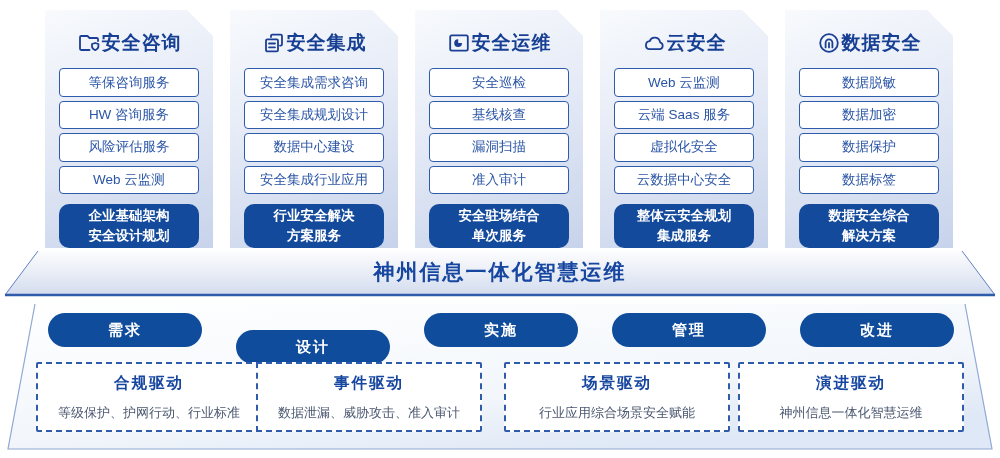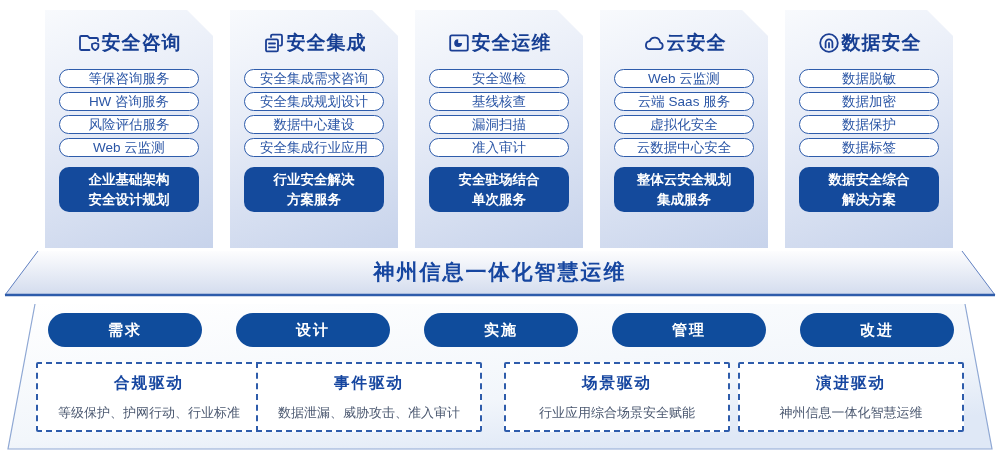--- a/index.html
+++ b/index.html
@@ -26,22 +26,22 @@
     gap:1px; height:30px; margin-bottom:11px;
   }
   .card-head .ttl {
     font-size:19px; font-weight:bold; color:#173f93; letter-spacing:1px;
     white-space:nowrap;
   }
   .icn { width:24px; height:24px; display:inline-flex; flex:none; }
   .icn svg { width:100%; height:100%; }
 
   .item {
-    height:19px; margin-bottom:4px; background:#ffffff;
-    border:1.5px solid #2e5cab; border-radius:12px;
+    height:29px; margin-bottom:4px; background:#ffffff;
+    border:1.5px solid #2e5cab; border-radius:4px;
     display:flex; align-items:center; justify-content:center;
     font-size:13.5px; color:#2a55a5; white-space:nowrap;
   }
   .card-footer {
     margin-top:6px; height:45px; background:#144a9c; border-radius:10px;
     display:flex; flex-direction:column; align-items:center; justify-content:center;
     color:#ffffff; font-weight:bold; font-size:13.5px; line-height:1.45;
     text-align:center; white-space:nowrap;
   }
 
@@ -56,21 +56,21 @@
     color:#1646a0; letter-spacing:2px;
   }
 
   
   .pill {
     position:absolute; top:313px; width:154px; height:34px;
     background:#0f4c9c; border-radius:17px;
     display:flex; align-items:center; justify-content:center;
     color:#ffffff; font-weight:bold; font-size:15px; letter-spacing:2px;
   }
-  .pill-1{left:48px;} .pill-2{left:236px;} .pill-3{left:424px;} .pill-4{left:612px;} .pill-5{left:800px;}
+  .pill-1{left:48px;} .pill-2{left:236px;margin-top:17px;} .pill-3{left:424px;} .pill-4{left:612px;} .pill-5{left:800px;}
 
   
   .driver {
     position:absolute; top:362px; width:226px; height:70px;
     background:#ffffff; border:2px dashed #2e5cab; border-radius:2px;
     display:flex; flex-direction:column; align-items:center; justify-content:center;
     gap:10px;
   }
   .driver-1{left:36px;} .driver-2{left:256px;} .driver-3{left:504px;} .driver-4{left:738px;}
   .driver .d-title { font-size:15.5px; font-weight:bold; color:#1646a0; letter-spacing:2px; }

